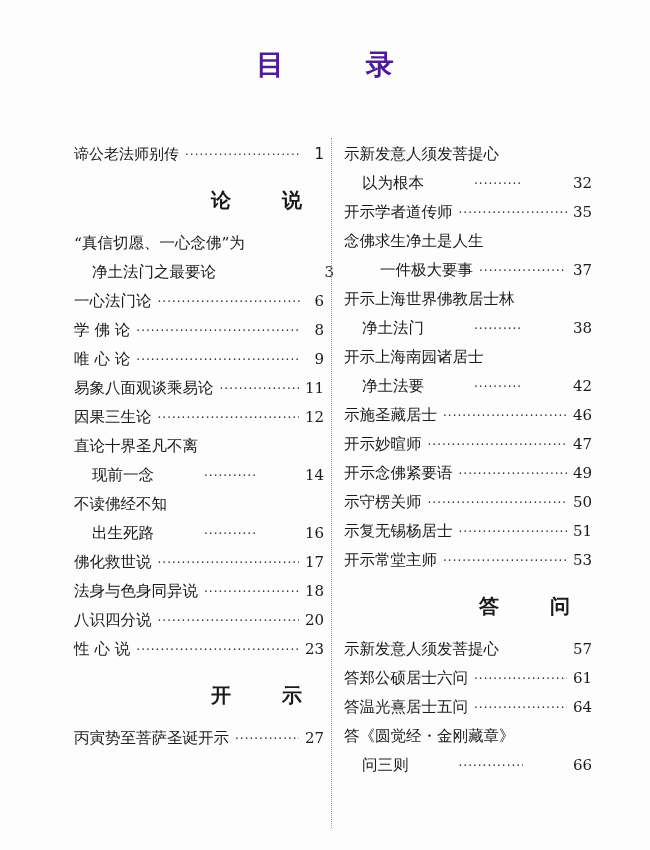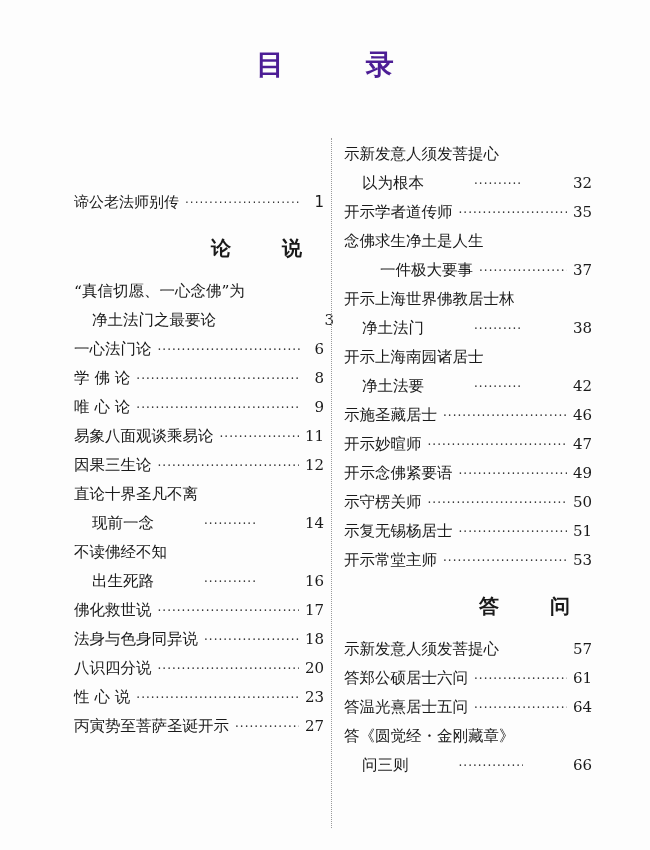--- a/index.html
+++ b/index.html
@@ -19,21 +19,21 @@
     font-weight: bold;
     font-size: 28px;
     letter-spacing: 36px;
     padding-left: 36px;
     color: #4c1d95;
   }
   .col {
     position: absolute;
     top: 140px;
   }
-  .col-left { left: 74px; width: 250px; margin-top: 48px; }
+  .col-left { left: 74px; width: 250px; }
   .col-right { left: 344px; width: 248px; }
   .divider {
     position: absolute;
     left: 331px; top: 138px; height: 690px;
     border-left: 1px dotted #999;
   }
   .section-heading {
     text-align: right;
     font-family: "DejaVu Sans", "Liberation Sans", sans-serif;
     font-weight: bold;
@@ -152,20 +152,21 @@
     <span class="label">八识四分说</span>
     <span class="leader"></span>
     <span class="page">20</span>
   </div>
   <div class="entry">
     <span class="label">性 心 说</span>
     <span class="leader"></span>
     <span class="page">23</span>
   </div>
 
+  <div class="section-heading">开 示</div>
 
   <div class="entry">
     <span class="label">丙寅势至菩萨圣诞开示</span>
     <span class="leader"></span>
     <span class="page">27</span>
   </div>
 </div>
 
 <div class="divider"></div>
 

